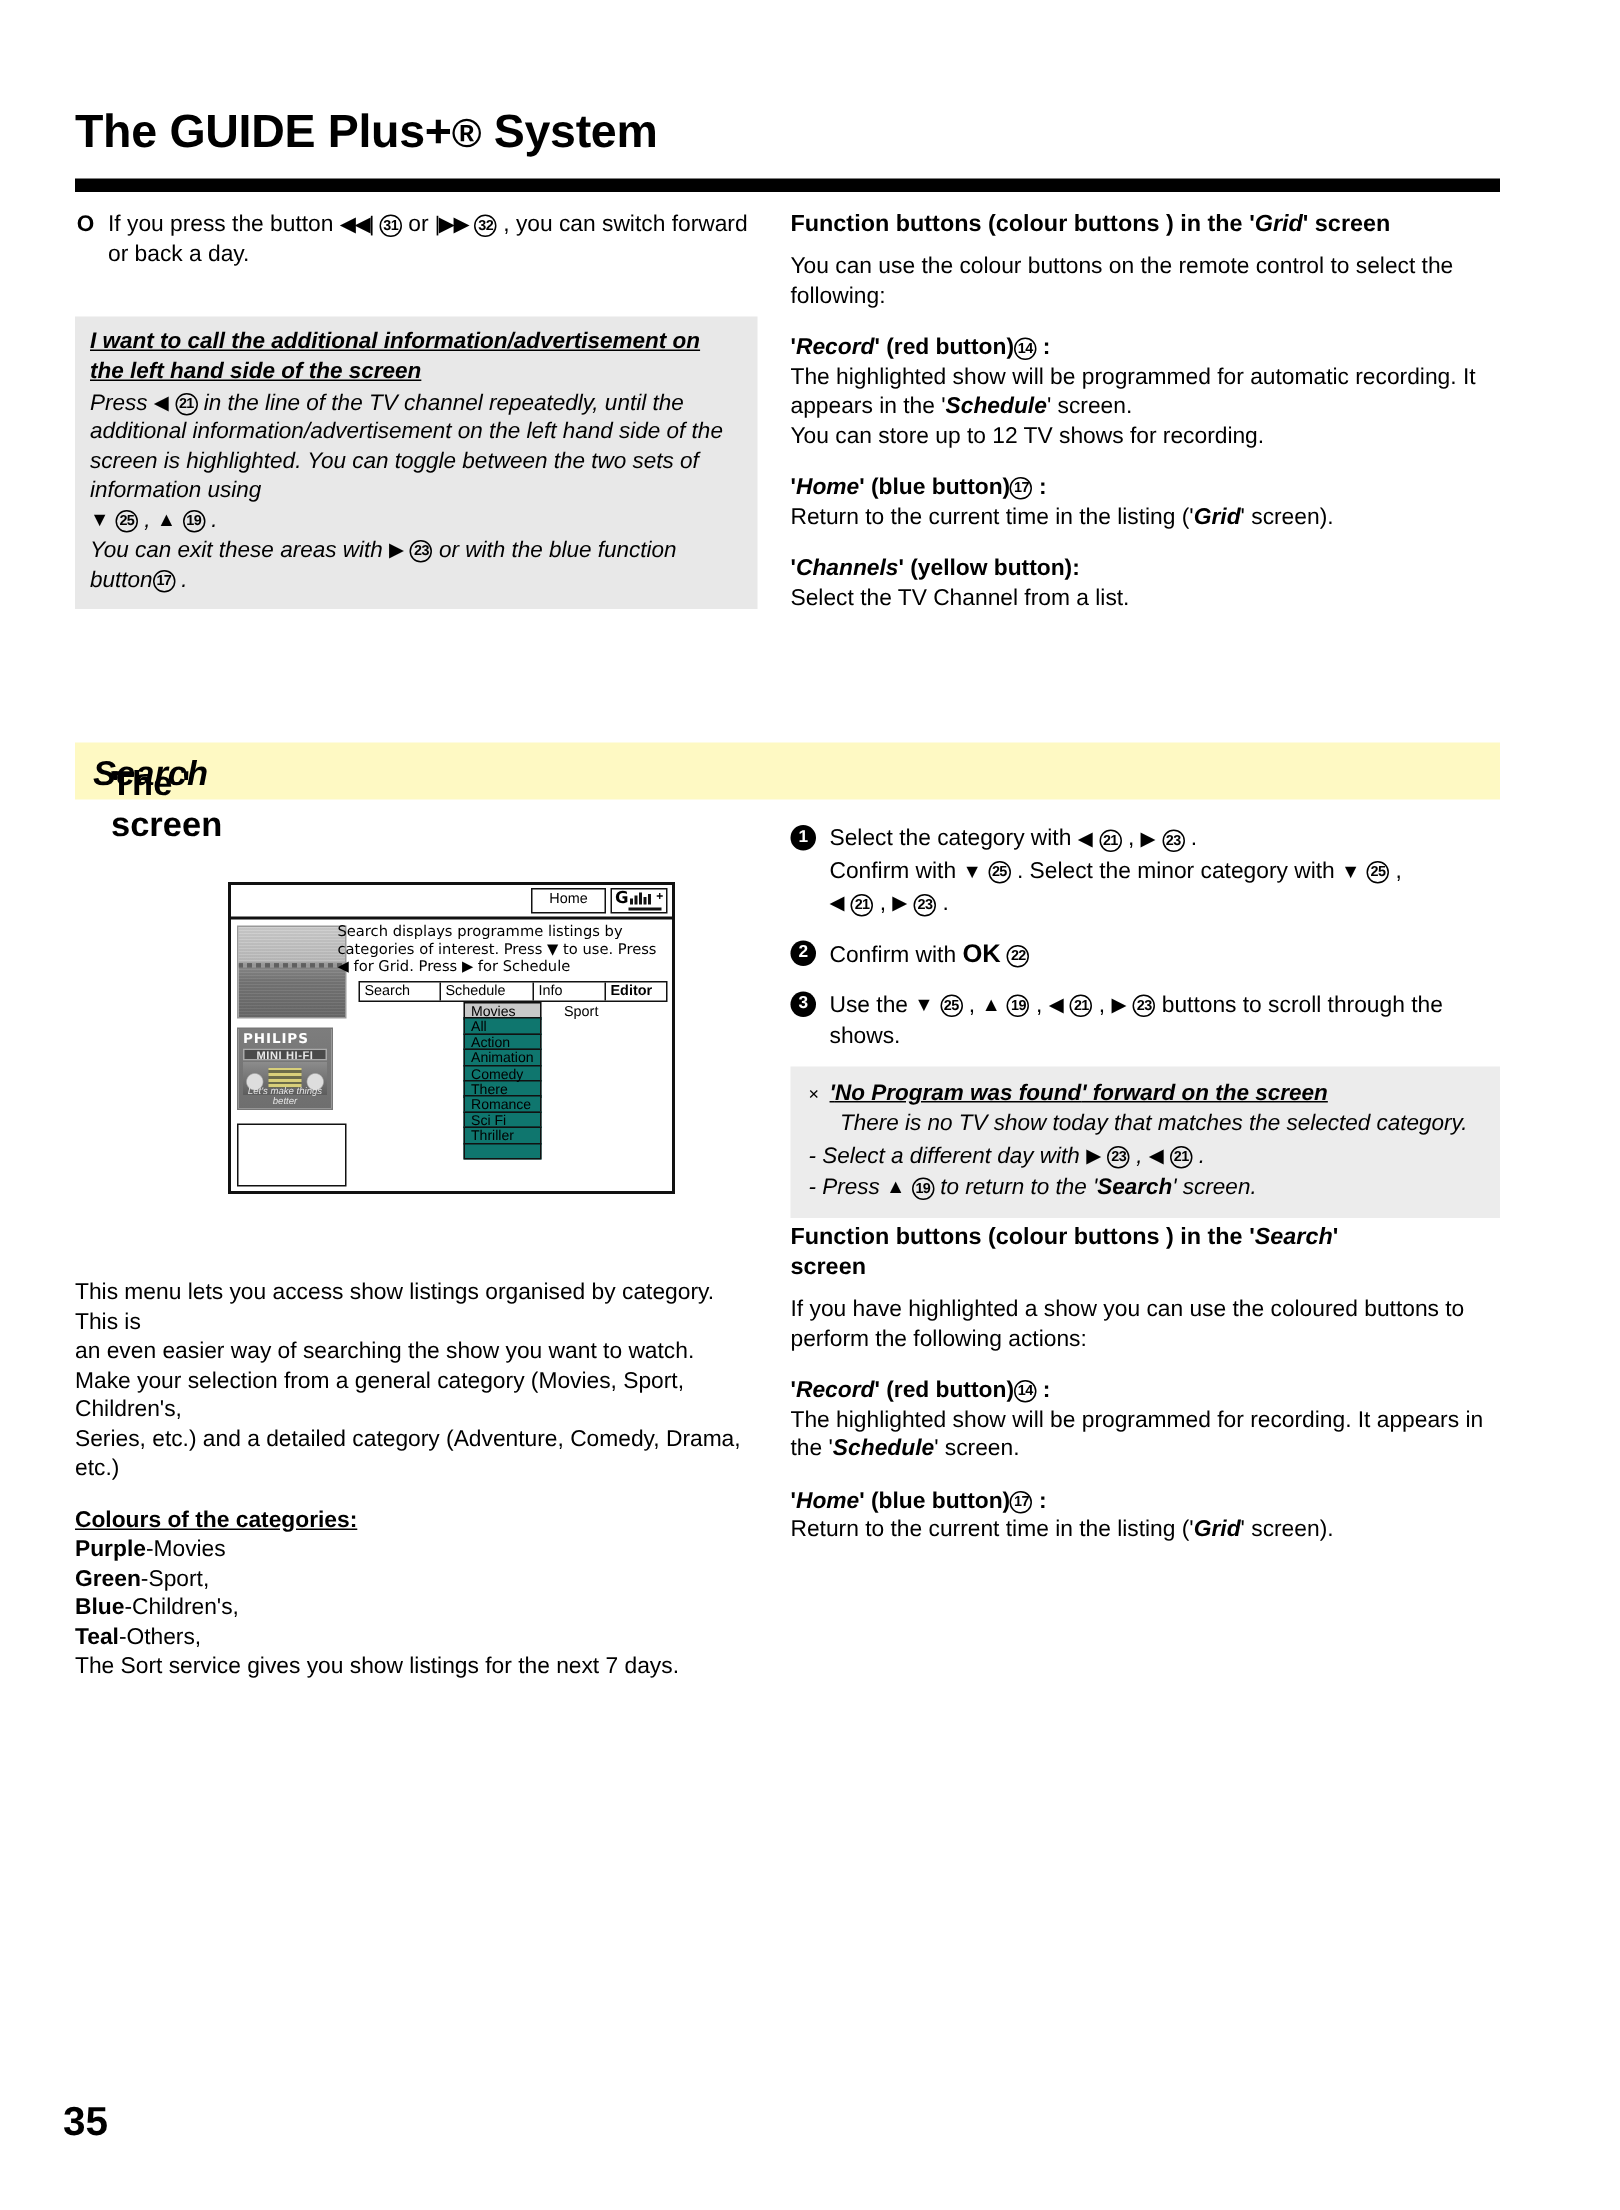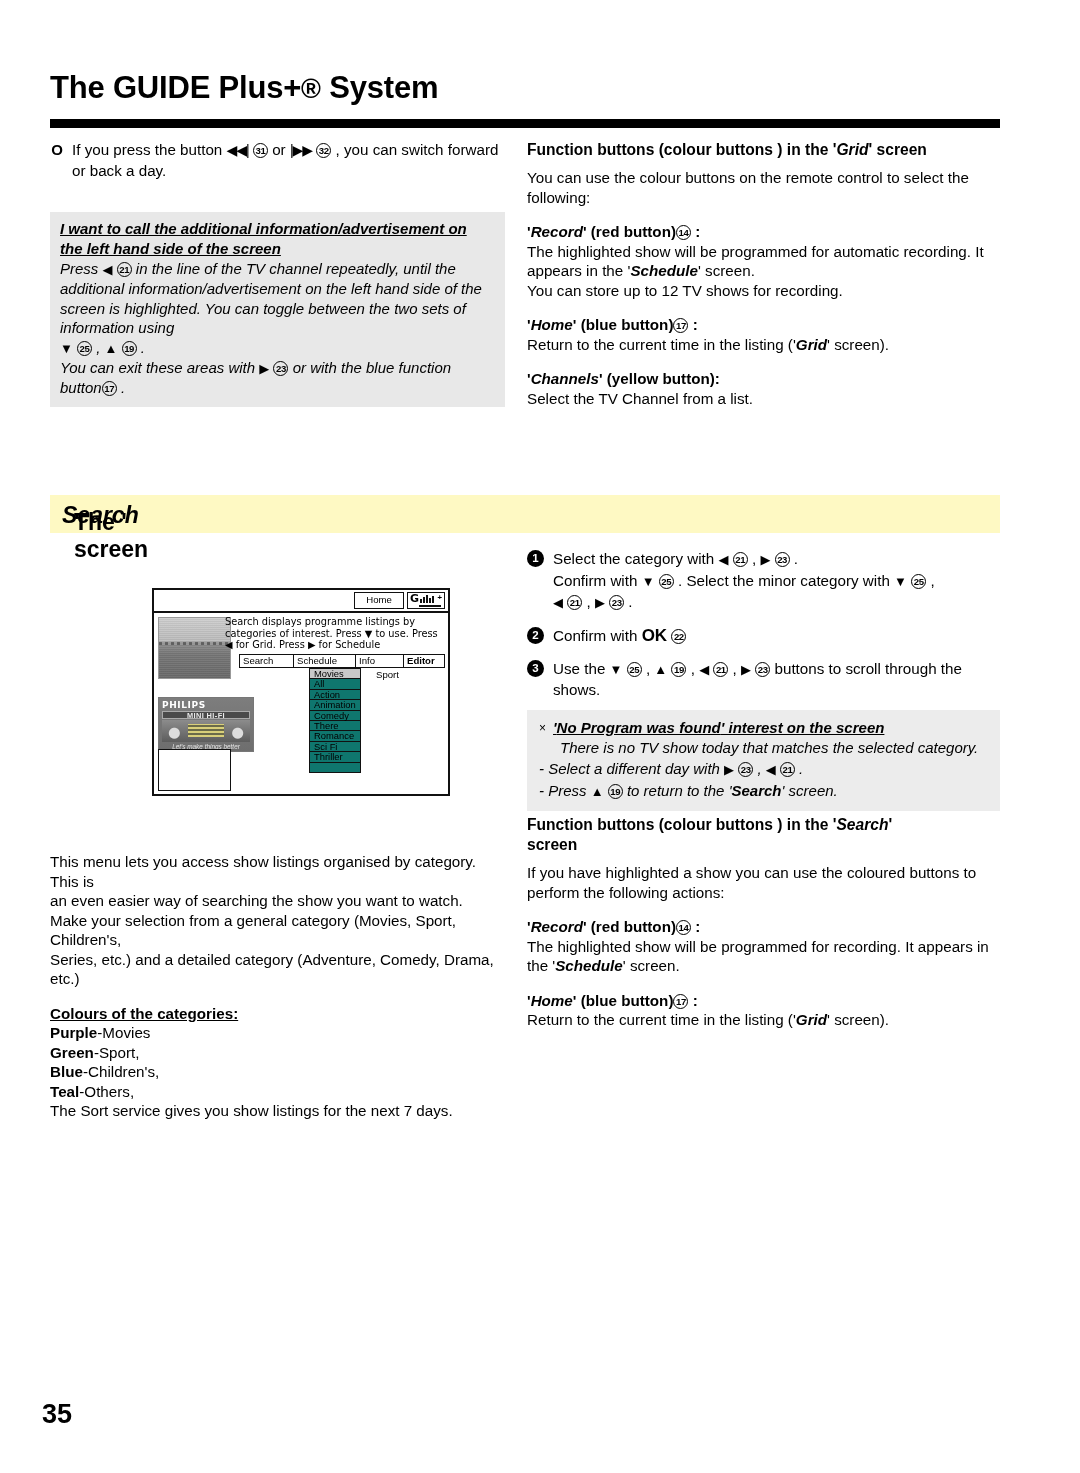--- a/index.html
+++ b/index.html
@@ -143,21 +143,21 @@
   .tv-menu .it{
     height:11.6px;border:1.2px solid #111;border-bottom-width:1.2px;margin-top:-1.2px;
     font-size:9.4px;line-height:9.6px;padding-left:4px;box-sizing:border-box;background:#0f766e;
   }
   .tv-menu .it.hl{background:#c9c9c9;margin-top:0;}
   .tv-sport{
     position:absolute;left:222px;top:56px;font-size:9.6px;
   }
 
   .tv-ad{
-    position:absolute;left:4px;top:84px;width:96px;height:55px;
+    position:absolute;left:4px;top:72px;width:64px;height:55px;
     border:1px solid #777;box-sizing:border-box;overflow:hidden;
     background:linear-gradient(180deg,#7d7d7d 0%,#6e6e6e 100%);
   }
   .tv-ad .ph{
     position:absolute;left:3px;top:2px;color:#fff;font-size:9px;font-weight:bold;
     letter-spacing:.6px;font-family:"DejaVu Sans", sans-serif;
   }
   .tv-ad .hifi{
     position:absolute;left:3px;top:13px;right:3px;height:8px;
     background:#4a4a4a;color:#e8e8e8;font-size:7.4px;font-weight:bold;
@@ -370,21 +370,21 @@
         <span class="cn">23</span><span> buttons to scroll through the shows.</span>
       </div>
     </div>
 
     <div style="height:10px"></div>
 
     <div class="xbox">
       <div class="xrow">
         <div class="xmark">×</div>
         <div style="font-size:15px;line-height:20px;">
-          <b><i style="text-decoration:underline;"><span>'</span><span>No Program was found</span><span>' interest on the screen</span></i></b>
+          <b><i style="text-decoration:underline;"><span>'</span><span>No Program was found</span><span>' forward on the screen</span></i></b>
         </div>
       </div>
       <div style="font-size:15px;line-height:20px;padding-left:21px;"><i>There is no TV show today that matches the selected category.</i></div>
       <div style="font-size:15px;line-height:21px;">
         <i><span>- Select a different day with </span><span class="ar">▶</span>
         <span class="cn">23</span><span> , </span><span class="ar">◀</span>
         <span class="cn">21</span><span> .</span></i>
       </div>
       <div style="font-size:15px;line-height:21px;">
         <i><span>- Press </span><span class="ar">▲</span>

